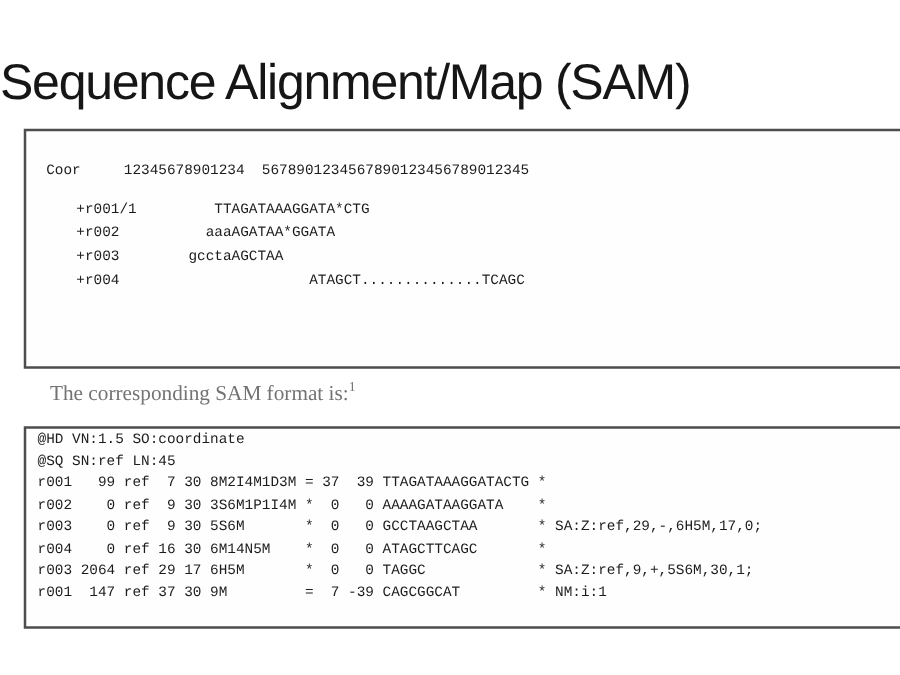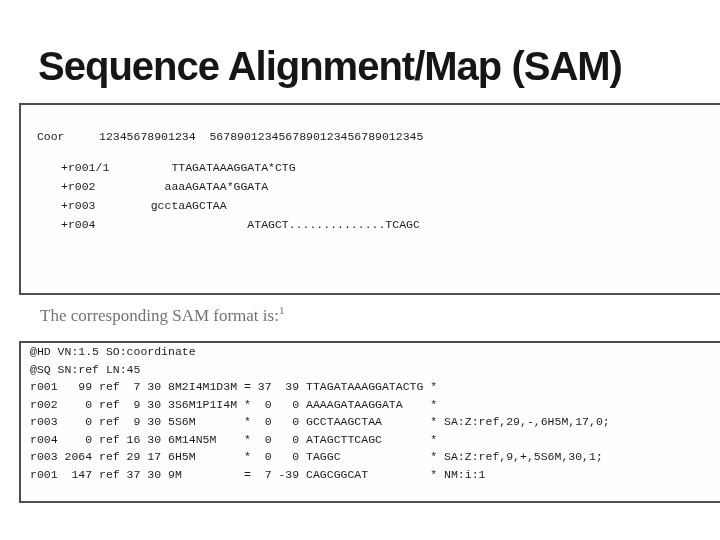--- a/index.html
+++ b/index.html
@@ -8,24 +8,23 @@
     background: #ffffff;
     position: relative;
     overflow: hidden;
     font-family: "Liberation Sans", sans-serif;
   }
   .title {
     position: absolute;
     top: 42px; left: 0;
     width: 660px;
     margin: 0;
-    text-align: center;
     font-family: "Liberation Sans", sans-serif;
     font-size: 40px;
-    font-weight: 700;
+    font-weight: 400;
     letter-spacing: -1px;
     color: #161616;
     line-height: 48px;
     white-space: nowrap;
   }
   .box {
     position: absolute;
     left: 19px;
     width: 710px;
     box-sizing: border-box;

